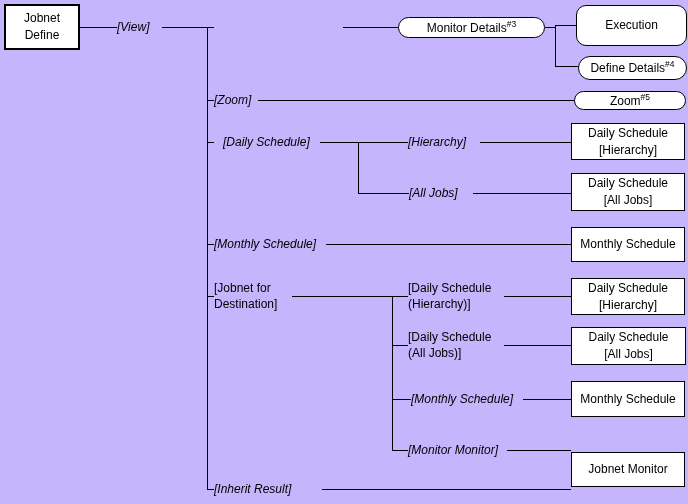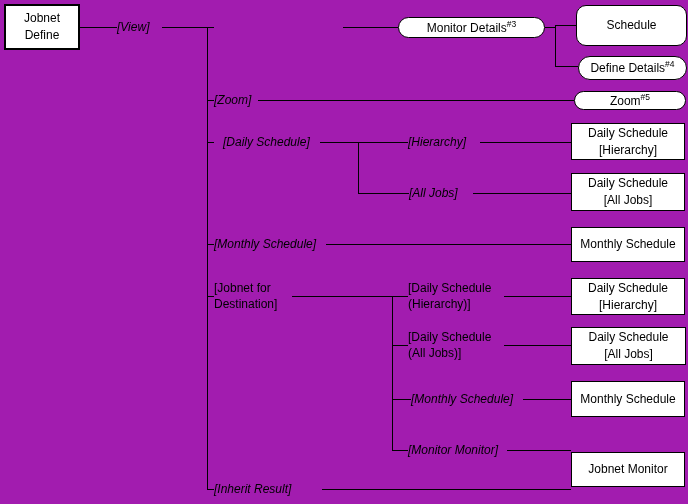--- a/index.html
+++ b/index.html
@@ -1,17 +1,17 @@
 <!DOCTYPE html>
 <html><head>
 <meta charset="utf-8">
 <style>
   html,body{margin:0;padding:0;background:#fff;}
   .canvas{
-    position:relative;width:688px;height:504px;background:#a21caf;
+    position:relative;width:688px;height:504px;background:#c4b5fd;
     font-family:"Liberation Sans","DejaVu Sans",sans-serif;
     font-size:12px;color:#000;overflow:hidden;
   }
   .hl{position:absolute;height:1px;background:#000;}
   .vl{position:absolute;width:1px;background:#000;}
   .lbl{position:absolute;white-space:nowrap;line-height:13px;font-style:italic;}
   .lbl2{position:absolute;white-space:nowrap;line-height:16px;}
   .box{
     position:absolute;box-sizing:border-box;border:1px solid #000;
     display:flex;flex-direction:column;align-items:center;justify-content:center;
@@ -83,21 +83,21 @@
   </div>
   <div class="lbl" style="left:411px;top:393px">[Monthly Schedule]</div>
   <div class="lbl" style="left:408px;top:444px">[Monitor Monitor]</div>
   <div class="lbl" style="left:214px;top:483px">[Inherit Result]</div>
 
   <div class="box stadium" style="left:398px;top:17px;width:147px;height:21px">
     <span><span>Monitor Details</span><sup>#3</sup></span>
   </div>
 
   <div class="box round" style="left:576px;top:5px;width:111px;height:41px">
-    <div>Schedule</div>
+    <div>Execution</div>
   </div>
 
   <div class="box stadium" style="left:578px;top:56px;width:109px;height:24px">
     <span><span>Define Details</span><sup>#4</sup></span>
   </div>
 
   <div class="box stadium" style="left:574px;top:91px;width:112px;height:19px">
     <span><span>Zoom</span><sup>#5</sup></span>
   </div>
 

